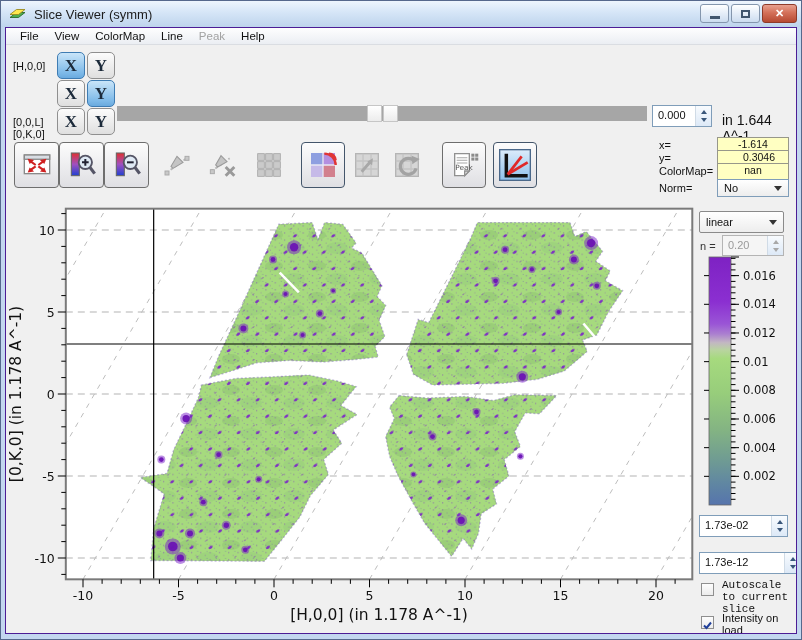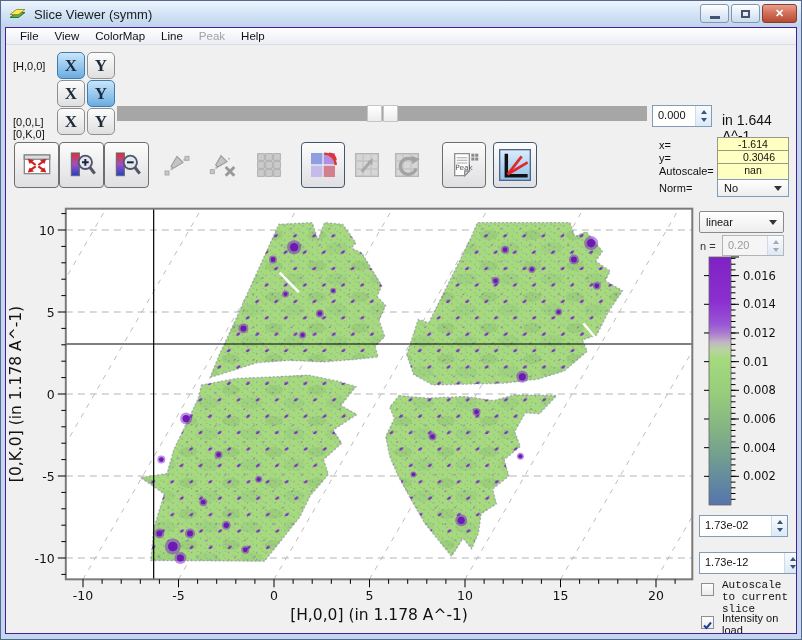--- a/index.html
+++ b/index.html
@@ -246,21 +246,21 @@
               <path d="M6.5 19 L17 5.5" stroke="#e02828" stroke-width="2" fill="none"></path>
               <path d="M6.5 19 L21.5 10" stroke="#e02828" stroke-width="2" fill="none"></path>
             </svg>
           </div>
         </div>
 
       <div class="ro-label" style="left:658px;top:138px;">x=</div>
       <div class="ro-field" style="left:716px;top:136px;">-1.614</div>
       <div class="ro-label" style="left:658px;top:151px;">y=</div>
       <div class="ro-field" style="left:716px;top:149px;padding-left:12px;">0.3046</div>
-      <div class="ro-label" style="left:658px;top:164px;">Autoscale=</div>
+      <div class="ro-label" style="left:658px;top:164px;">ColorMap=</div>
       <div class="ro-field" style="left:716px;top:162px;">nan</div>
       <div class="ro-label" style="left:658px;top:181px;">Norm=</div>
       <div class="combo" style="left:716px;top:178px;width:72px;height:18px;border:1px solid #7f9db9;border-radius:0;">
         <span>No</span>
         <span class="carr"></span>
       </div>
 
       <div style="position:absolute;left:3px;top:194px;">
         <svg id="plot-svg" width="700" height="440">
             <defs>

